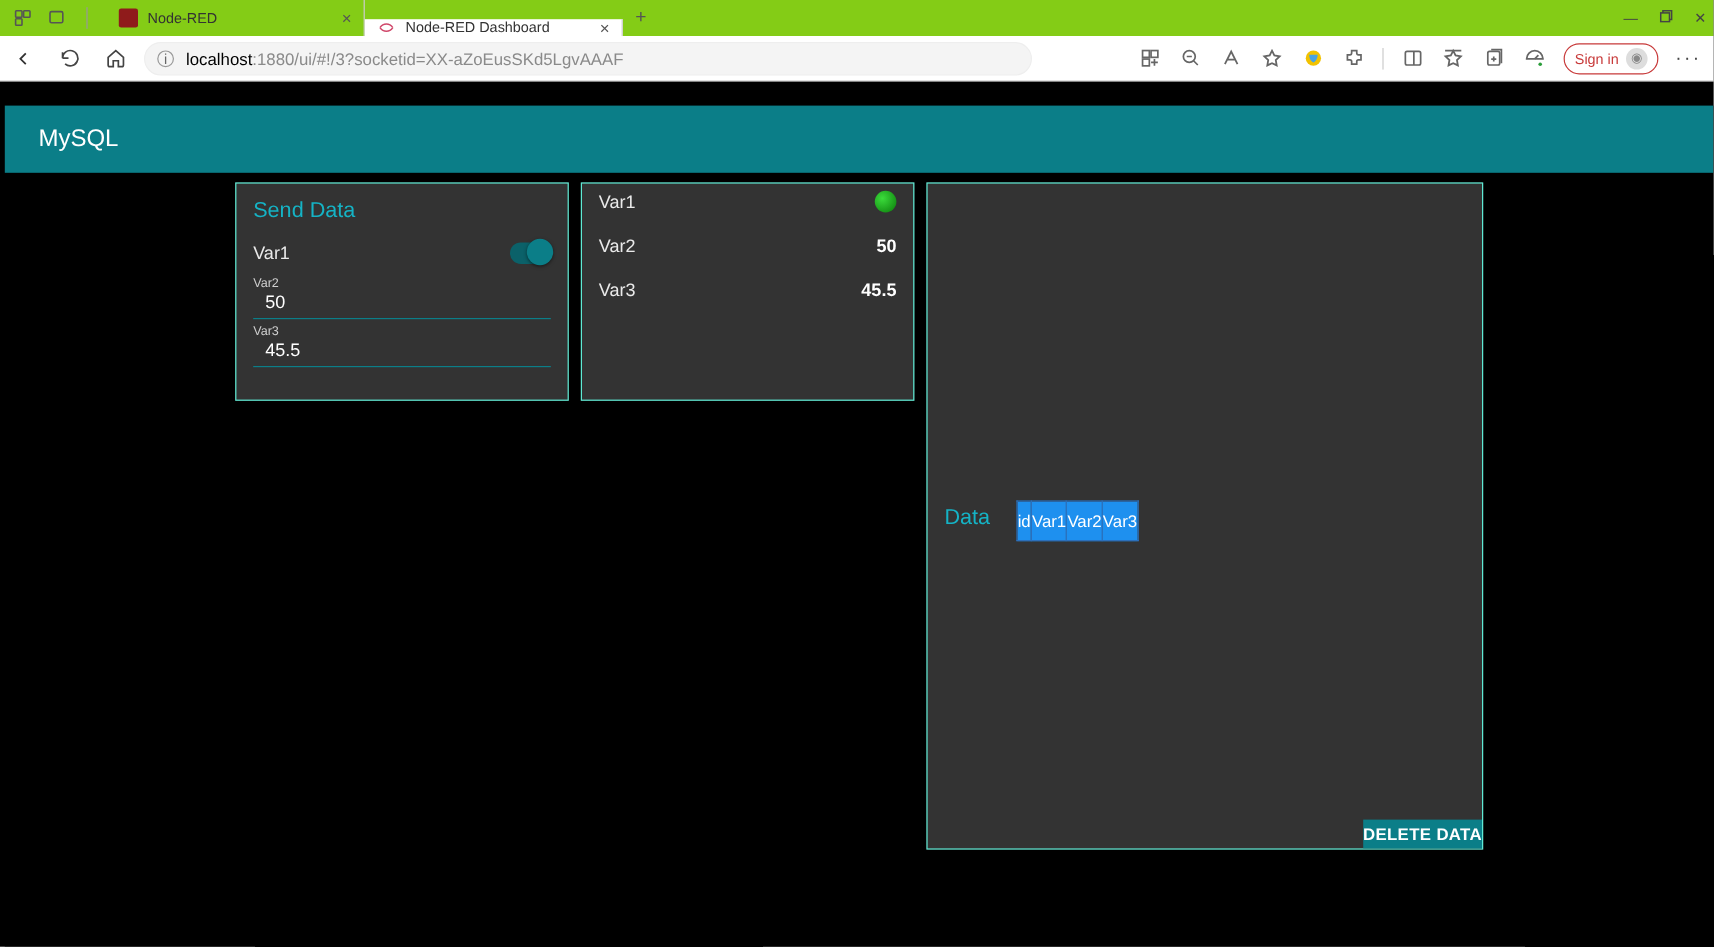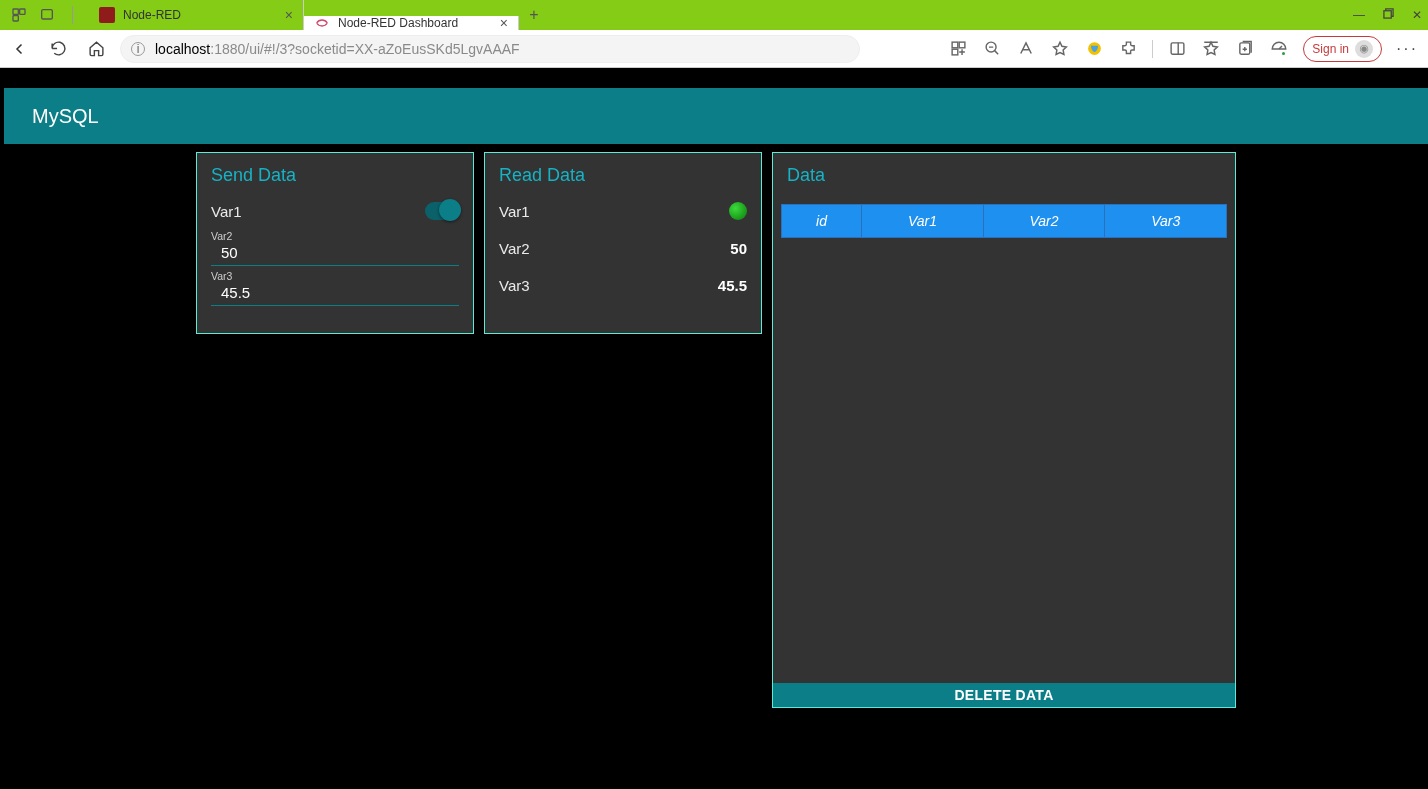--- a/index.html
+++ b/index.html
@@ -38,37 +38,37 @@
   .app { background: #000; height: calc(789px - 68px); position: relative; overflow:hidden;}
   .app-inner { position:absolute; left:4px; right:0; top:0; bottom:0; background:#000;margin-top:20px; }
   .app-header { height: 56px; background: #0b7e88; display: flex; align-items: center; padding: 0 28px; }
   .app-title { color: #fff; font-size: 20px; font-weight: 400; }
 
   .board { padding: 8px 0 0 0; display:flex; justify-content:center; gap: 10px; }
   .card { background: #333333; border: 1px solid #5eead4; }
   .card .card-title { color: #15b3c5; font-size: 18px; padding: 12px 14px 10px 14px; font-weight: 500; }
   .card-send { width: 278px; height: 182px; }
   .card-read { width: 278px; height: 182px; }
-  .card-data { width: 464px; height: 556px; display:flex;flex-direction:column; }
+  .card-data { width: 464px; height: 556px; display:flex;flex-direction:row;align-items:center; }
 
   .row { display: flex; align-items: center; justify-content: space-between; padding: 6px 14px; color: #eaeaea; font-size: 15px; }
   .field { padding: 4px 14px 0 14px; }
   .field-label { color: #cfcfcf; font-size: 10.5px; padding-bottom:0; }
   .field-input { width: 100%; background: transparent; border: none; border-bottom: 1px solid #0b7e88; color: #fff; font-size: 15px; padding: 2px 0 4px 10px; outline: none; }
 
   .switch { position: relative; width: 34px; height: 18px; }
   .switch-track { position:absolute; inset:0; background:#0b6169; border-radius:9px; }
   .switch-thumb { position:absolute; right:-2px; top:-3px; width:22px; height:22px; background:#0b7e88; border-radius:50%; box-shadow:0 1px 3px rgba(0,0,0,.5); }
 
   .led { width: 18px; height: 18px; border-radius: 50%; background: radial-gradient(circle at 35% 35%, #3bdc3b, #0a7a0a); }
 
   .read-val { font-weight: 700; color: #fff; }
 
   .table-wrap { padding: 8px 8px 0 8px; }
-  table.data { width: 100%; border-collapse: collapse; font-style: italic; }
+  table.data { width: 100%; border-collapse: collapse; }
   table.data th { background: #1e90ef; color: #fff; font-weight: 500; font-size: 14px; padding: 8px 0; border: 1px solid #2c6fba; }
   .table-body-area{flex:1;}
 
   .btn-row { margin-top:auto; height: 24px; background: #0b7e88; display:flex;align-items:center;justify-content:center; }
   .btn-delete { color:#fff; font-size: 14px; font-weight:600; letter-spacing:.3px; background:transparent;border:none;width:100%;height:100%;cursor:pointer; }
 </style>
 </head>
 <body>
 
 <div class="browser-top">
@@ -230,21 +230,20 @@
           <div class="field-label">Var2</div>
           <input class="field-input" value="50" style="">
         </div>
         <div class="field">
           <div class="field-label">Var3</div>
           <input class="field-input" value="45.5" style="">
         </div>
       </div>
 
       <div class="card card-read">
-        <div class="card-title">Read Data</div>
         <div class="row">
           <span>Var1</span>
           <span class="led"></span>
         </div>
         <div class="row" style="padding-top:14px;">
           <span>Var2</span>
           <span class="read-val">50</span>
         </div>
         <div class="row" style="padding-top:14px;">
           <span>Var3</span>

